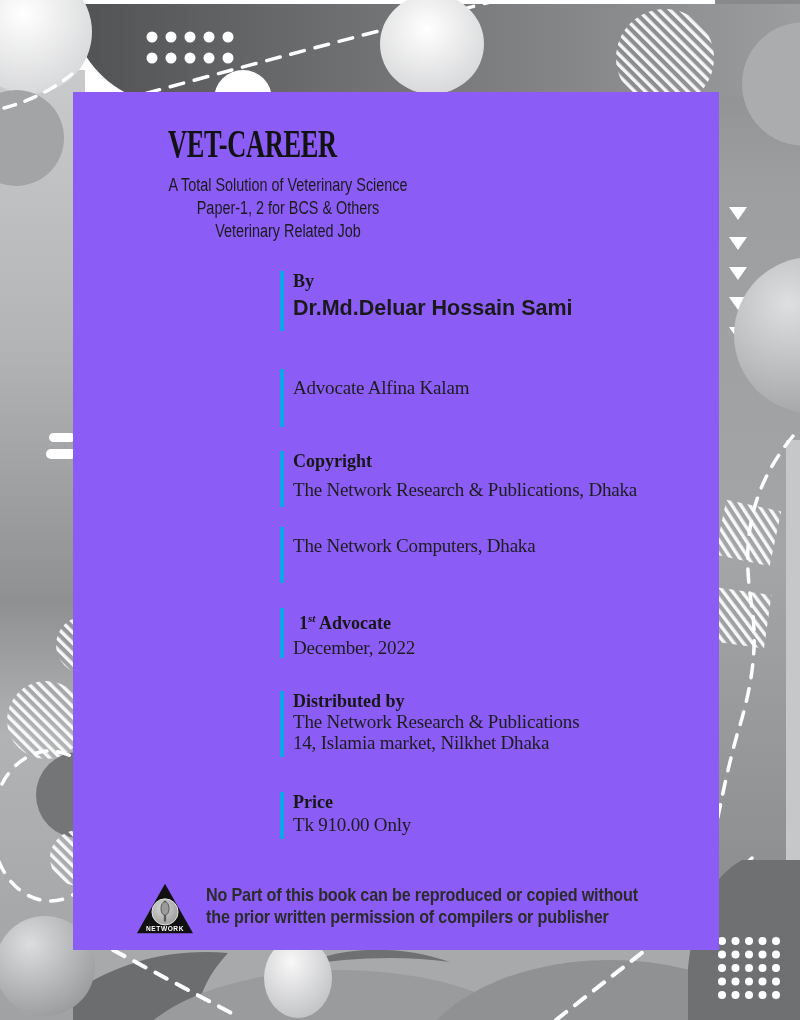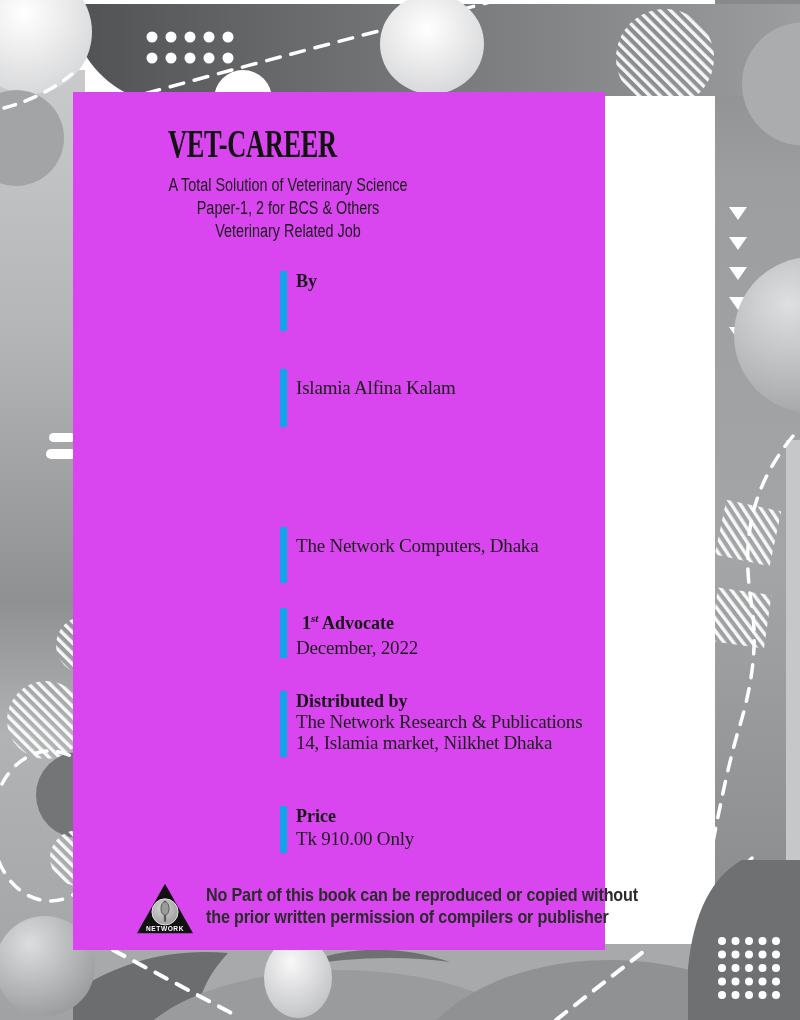--- a/index.html
+++ b/index.html
@@ -4,56 +4,56 @@
 <style>
   html,body{margin:0;padding:0;background:#e5e5e5;}
   #stage{
     position:relative;width:800px;height:1020px;overflow:hidden;
     background:#ffffff;
     font-family:"Liberation Serif", serif;
   }
   #bg{position:absolute;left:0;top:0;}
   
   .sheet{
-    position:absolute;left:73px;top:92px;width:532px;height:858px;
-    background:#d946ef;
+    position:absolute;left:73px;top:92px;width:646px;height:858px;
+    background:#8b5cf6;
   }
   
   .book-title{
     position:absolute;left:95px;top:32px;margin:0;
     font-family:"Liberation Serif", serif;font-weight:bold;color:#121212;
     font-size:40px;line-height:1.0;letter-spacing:-0.5px;
     transform:scaleX(0.66);transform-origin:left top;white-space:nowrap;
   }
   .subtitle{
     position:absolute;left:40px;top:82px;width:350px;text-align:center;
     font-family:"Liberation Sans", sans-serif;color:#1b1b1b;
     font-size:18px;line-height:23px;font-weight:normal;
     transform:scaleX(0.80);transform-origin:center top;
   }
   
   .block{
     position:absolute;left:207px;
-    border-left:7px solid #0ea5e9;padding-left:9px;box-sizing:border-box;
+    border-left:4px solid #0ea5e9;padding-left:9px;box-sizing:border-box;
   }
   .block .label{
     font-family:"Liberation Serif", serif;font-weight:bold;color:#171717;
     font-size:18px;line-height:20px;white-space:nowrap;
   }
   .block .value{
     font-family:"Liberation Serif", serif;color:#1d1d1d;
     font-size:19px;line-height:21px;letter-spacing:-0.2px;white-space:nowrap;
   }
   .b-by        {top:179px;height:60px;}
   .b-published {top:277px;height:58px;}
   .b-copyright {top:359px;height:56px;}
   .b-compose   {top:435px;height:56px;}
   .b-edition   {top:516px;height:50px;}
   .b-distrib   {top:599px;height:66px;}
-  .b-price     {top:700px;height:47px;margin-top:14px;}
+  .b-price     {top:700px;height:47px;}
   .b-by .author{
     font-family:"Liberation Sans", sans-serif;font-weight:bold;color:#1a1a1a;
     font-size:21.5px;line-height:26px;margin-top:4px;white-space:nowrap;
   }
   .b-published .value, .b-copyright .value, .b-compose .value{margin-top:8px;}
   .b-edition .label{margin-left:6px;}
   .b-edition .value{margin-top:4px;}
   .b-edition sup{font-size:0.62em;vertical-align:super;font-style:italic;}
   .b-price .value{margin-top:2px;}
   
@@ -222,26 +222,31 @@
     <h1 class="book-title">VET-CAREER</h1>
 
     <div class="subtitle">
       <div>A Total Solution of Veterinary Science</div>
       <div>Paper-1, 2 for BCS &amp; Others</div>
       <div>Veterinary Related Job</div>
     </div>
 
     <div class="block b-by">
       <div class="label">By</div>
+      <div class="author">Dr.Md.Deluar Hossain Sami</div>
     </div>
 
     <div class="block b-published">
-      <div class="value">Islamia Alfina Kalam</div>
-    </div>
-
+      <div class="value">Advocate Alfina Kalam</div>
+    </div>
+
+    <div class="block b-copyright">
+      <div class="label">Copyright</div>
+      <div class="value">The Network Research &amp; Publications, Dhaka</div>
+    </div>
 
     <div class="block b-compose">
       <div class="value">The Network Computers, Dhaka</div>
     </div>
 
     <div class="block b-edition">
       <div class="label"><span>1</span><sup>st</sup><span> Advocate</span></div>
       <div class="value">December, 2022</div>
     </div>
 

